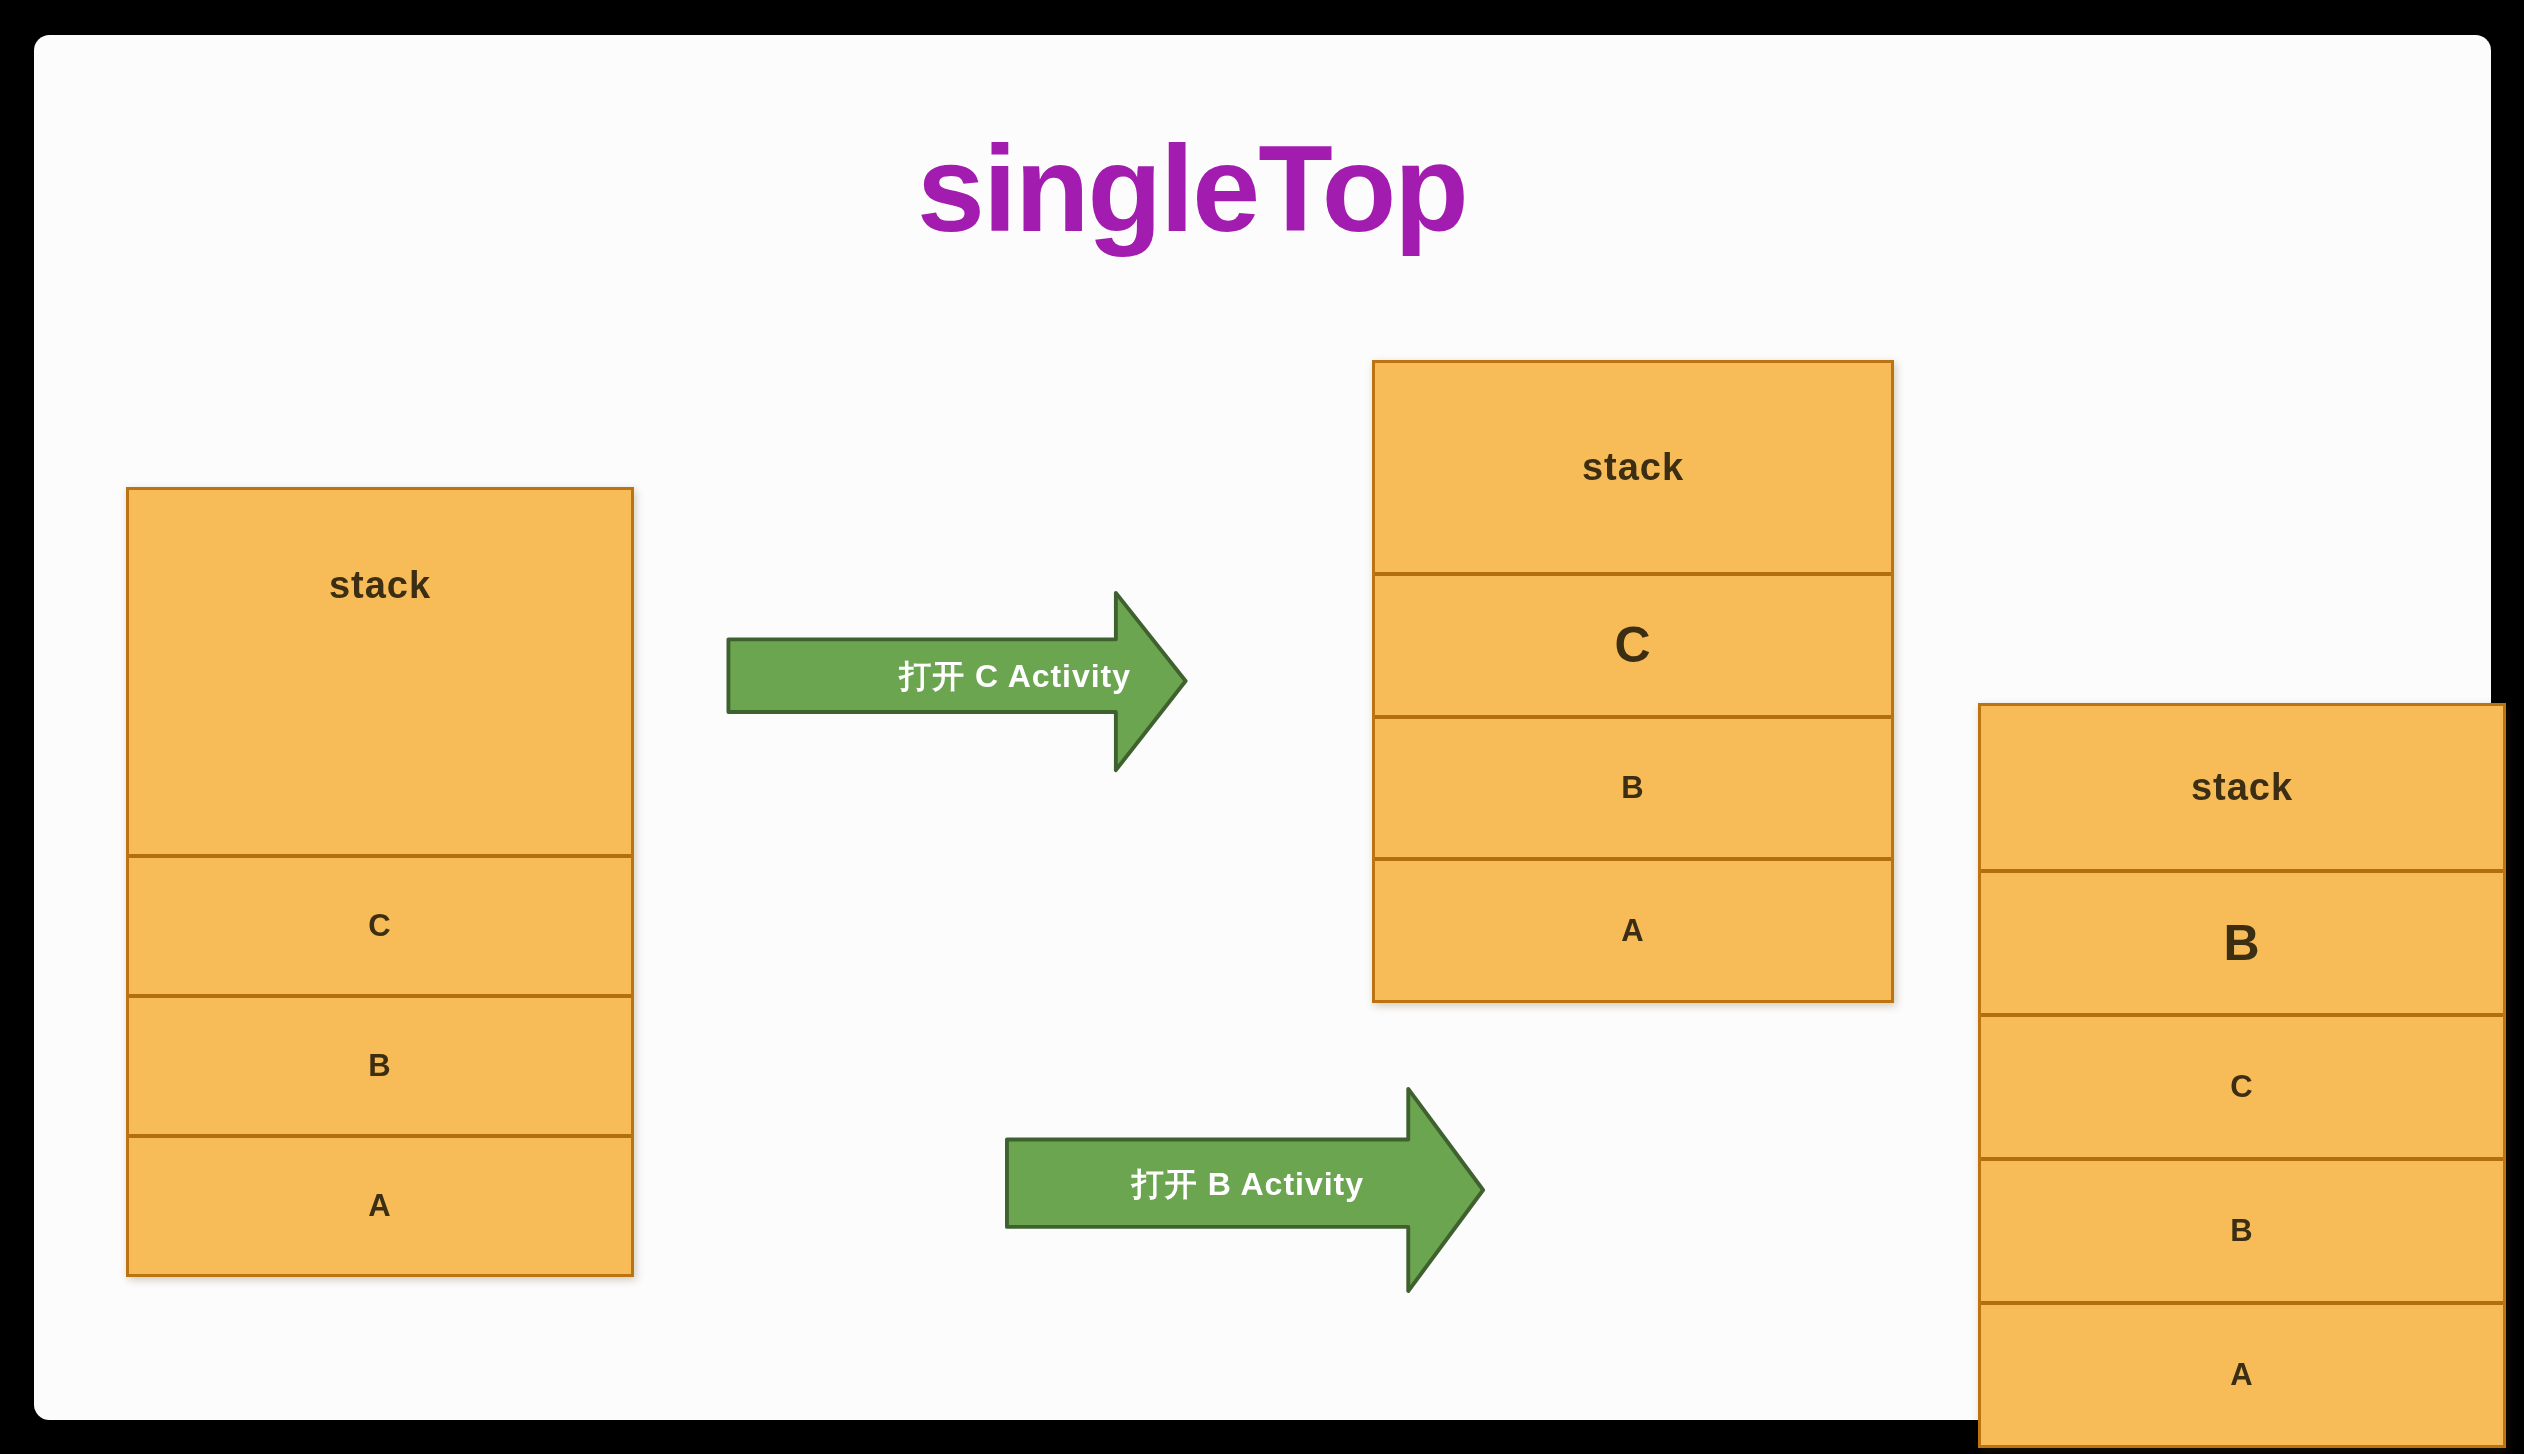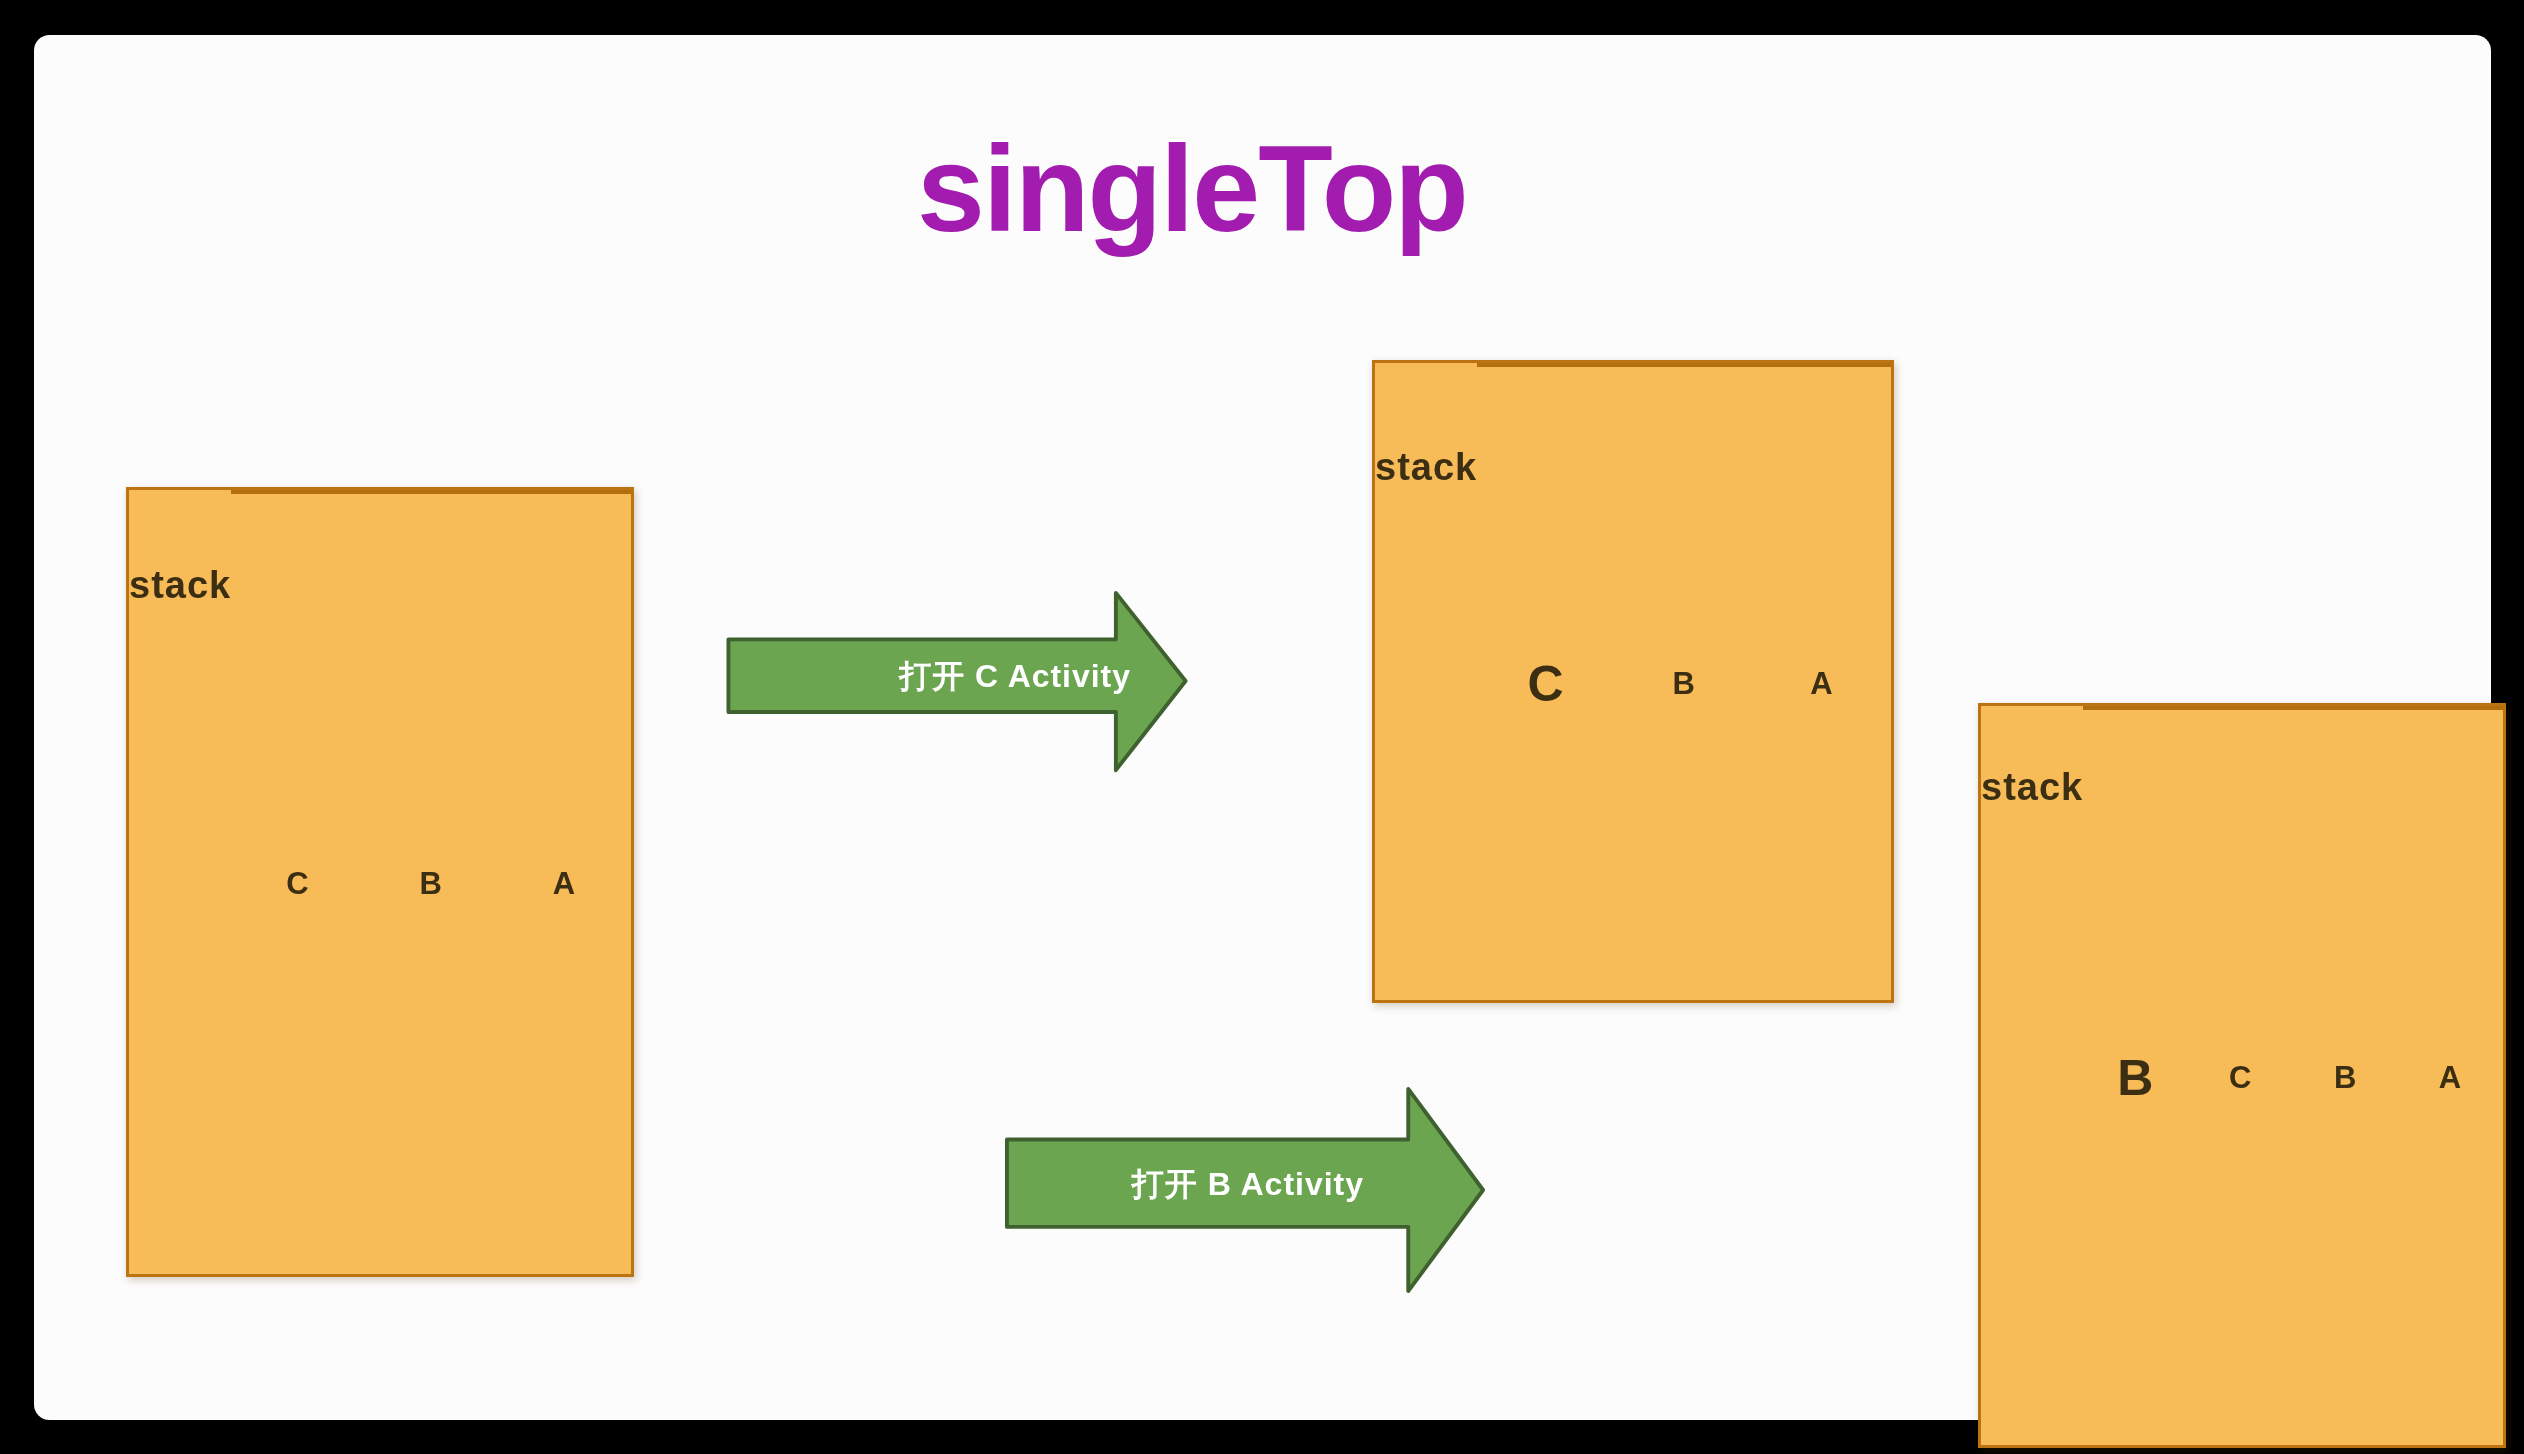--- a/index.html
+++ b/index.html
@@ -35,21 +35,21 @@
     font-size: 122px;
     line-height: 122px;
     font-weight: bold;
     letter-spacing: -1.9px;
     color: #a21caf;
     white-space: nowrap;
   }
   .stack {
     position: absolute;
     display: flex;
-    flex-direction: row;
+    flex-direction: column;
     box-sizing: border-box;
     background: #f7bb58;
     border: 3.9px solid #bc7413;
     box-shadow: 1.9px 2.9px 7.8px rgba(90, 55, 0, 0.25);
   }
   .stack .cell {
     display: flex;
     align-items: center;
     justify-content: center;
     flex: 1 1 0;

